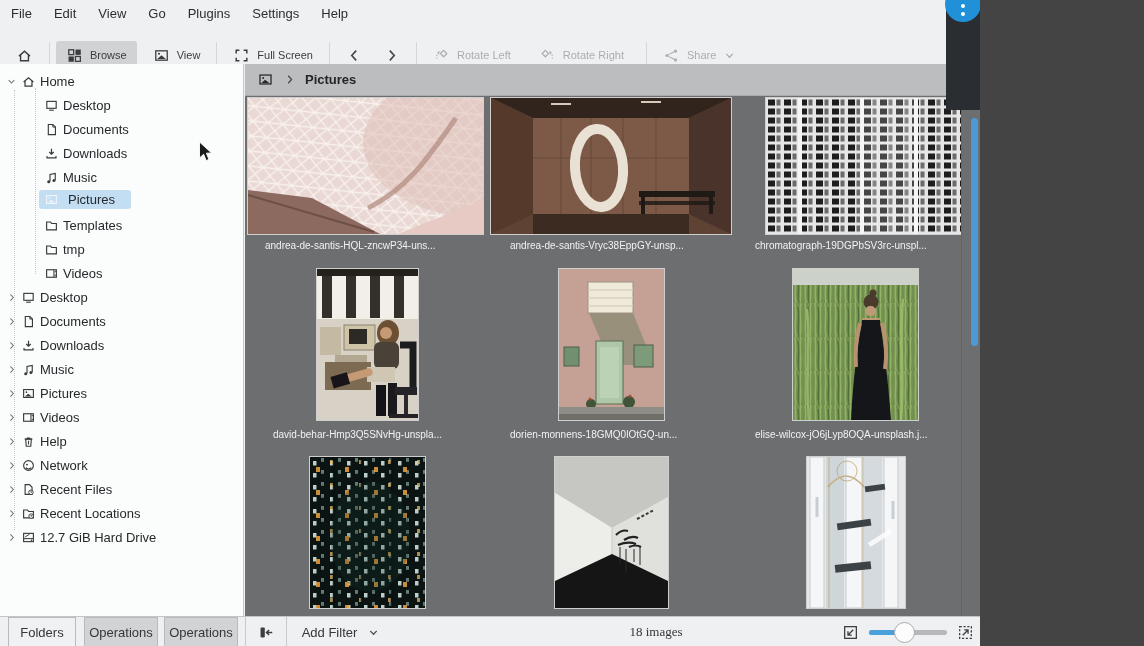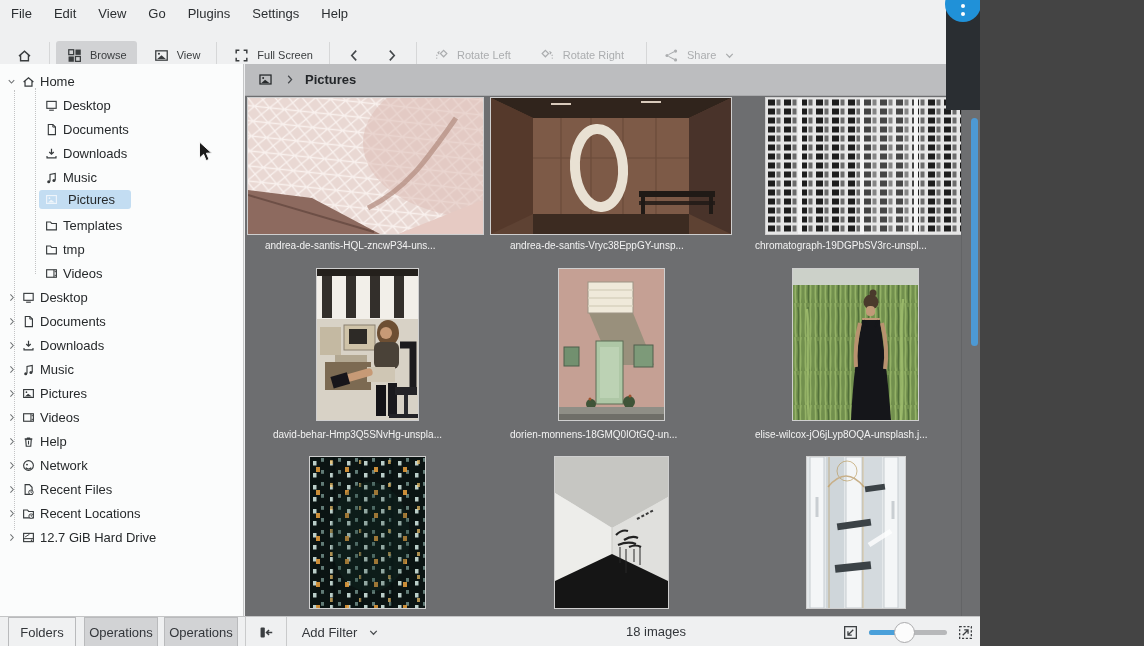--- a/index.html
+++ b/index.html
@@ -47,21 +47,21 @@
   .vtrack{ position:absolute; right:18px; top:0; bottom:0; width:1px; background:#636466; }
 
   
   .statusbar{ position:absolute; left:0; right:0; bottom:0; height:30px; background:#eff0f1;
               border-top:1px solid #c4c5c6; font-size:13px; color:#33363a; }
   .tab{ position:absolute; top:0; height:30px; display:flex; align-items:center; justify-content:center;
         border:1px solid #b9babc; background:#d2d3d5; font-size:13px; }
   .tab.active{ background:#f0f1f2; }
   .sbtn{ position:absolute; top:0; height:30px; display:flex; align-items:center; justify-content:center; }
   .vbar{ position:absolute; top:0; width:1px; height:30px; background:#c9cacb; }
-  .count{ position:absolute; left:596px; top:7px; width:120px; text-align:center; }
+  .count{ position:absolute; left:596px; top:7px; width:120px; text-align:center;font-family:Liberation Serif, serif; }
   .rightctl{ position:absolute; right:6px; top:0; height:30px; display:flex; align-items:center; gap:10px; }
   .slider{ position:relative; width:78px; height:30px; }
   .slider .track{ position:absolute; top:13px; left:0; width:100%; height:5px; border-radius:2.5px; background:#b7b8ba; }
   .slider .fill{ position:absolute; top:13px; left:0; width:36px; height:5px; border-radius:2.5px; background:#4aa0da; }
   .slider .knob{ position:absolute; left:25px; top:5px; width:21px; height:21px; border-radius:50%;
                  background:#fcfcfc; border:1px solid #ababad; }
 
   
   .overlay-panel{ position:absolute; top:0; right:0; width:34px; height:110px; background:#2a2e32; z-index:50; }
   .overlay-fab{ position:absolute; top:-14px; left:-1px; width:36px; height:36px; border-radius:50%;

